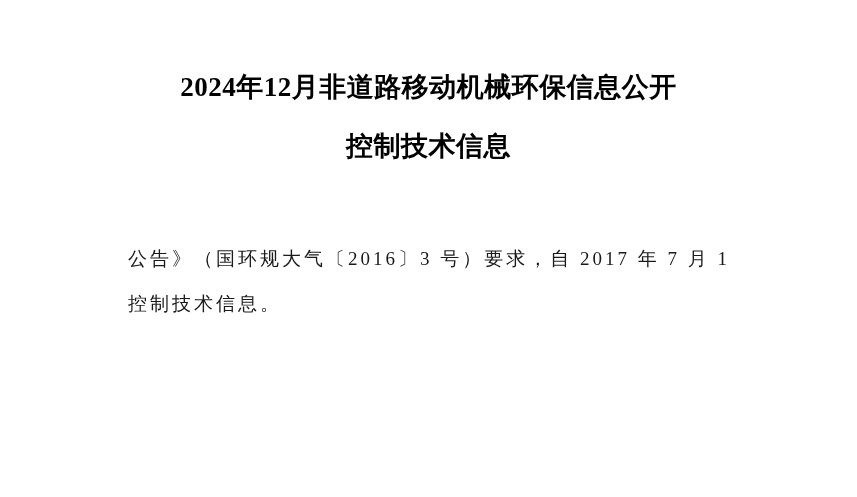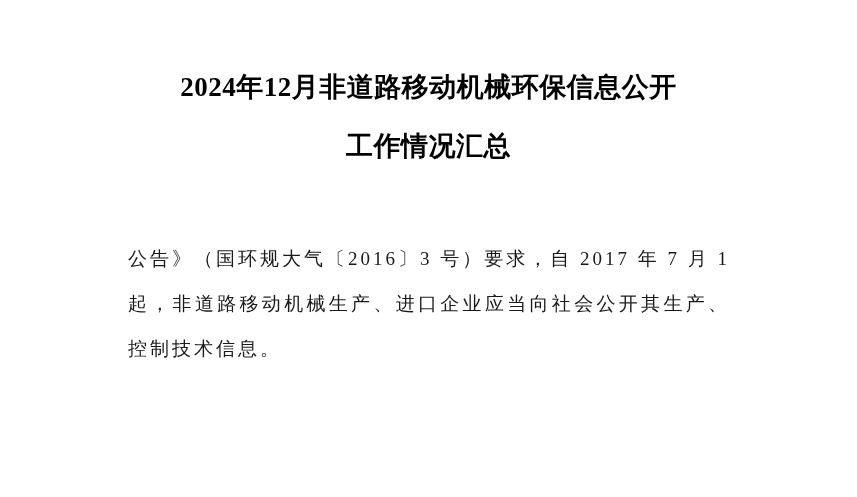--- a/index.html
+++ b/index.html
@@ -61,21 +61,20 @@
     -moz-text-align-last: left;
   }
 </style>
 </head>
 <body>
 
 <div class="doc-page">
 
   <div class="doc-title line1">2024年12月非道路移动机械环保信息公开</div>
 
-  <div class="doc-title line2">工作情况汇总</div>
+  <div class="doc-title line2">控制技术信息</div>
 
   <div class="doc-body">
     <div class="body-line">公告》（国环规大气〔2016〕3 号）要求，自 2017 年 7 月 1 日</div>
-    <div class="body-line">起，非道路移动机械生产、进口企业应当向社会公开其生产、</div>
     <div class="body-line last">控制技术信息。</div>
   </div>
 
 </div>
 
 </body></html>

